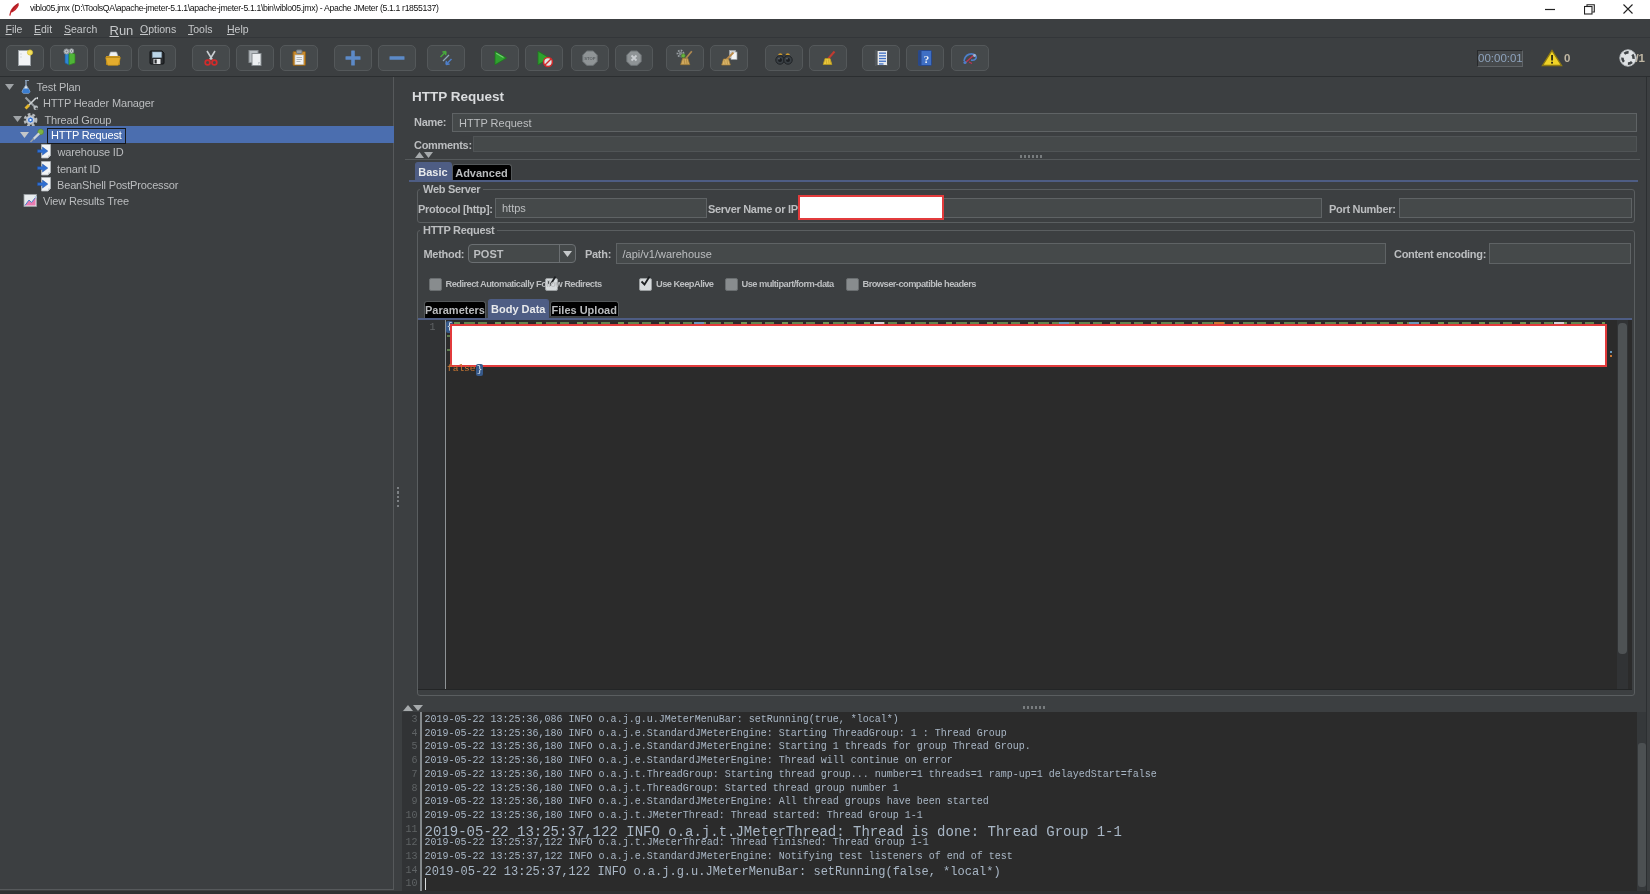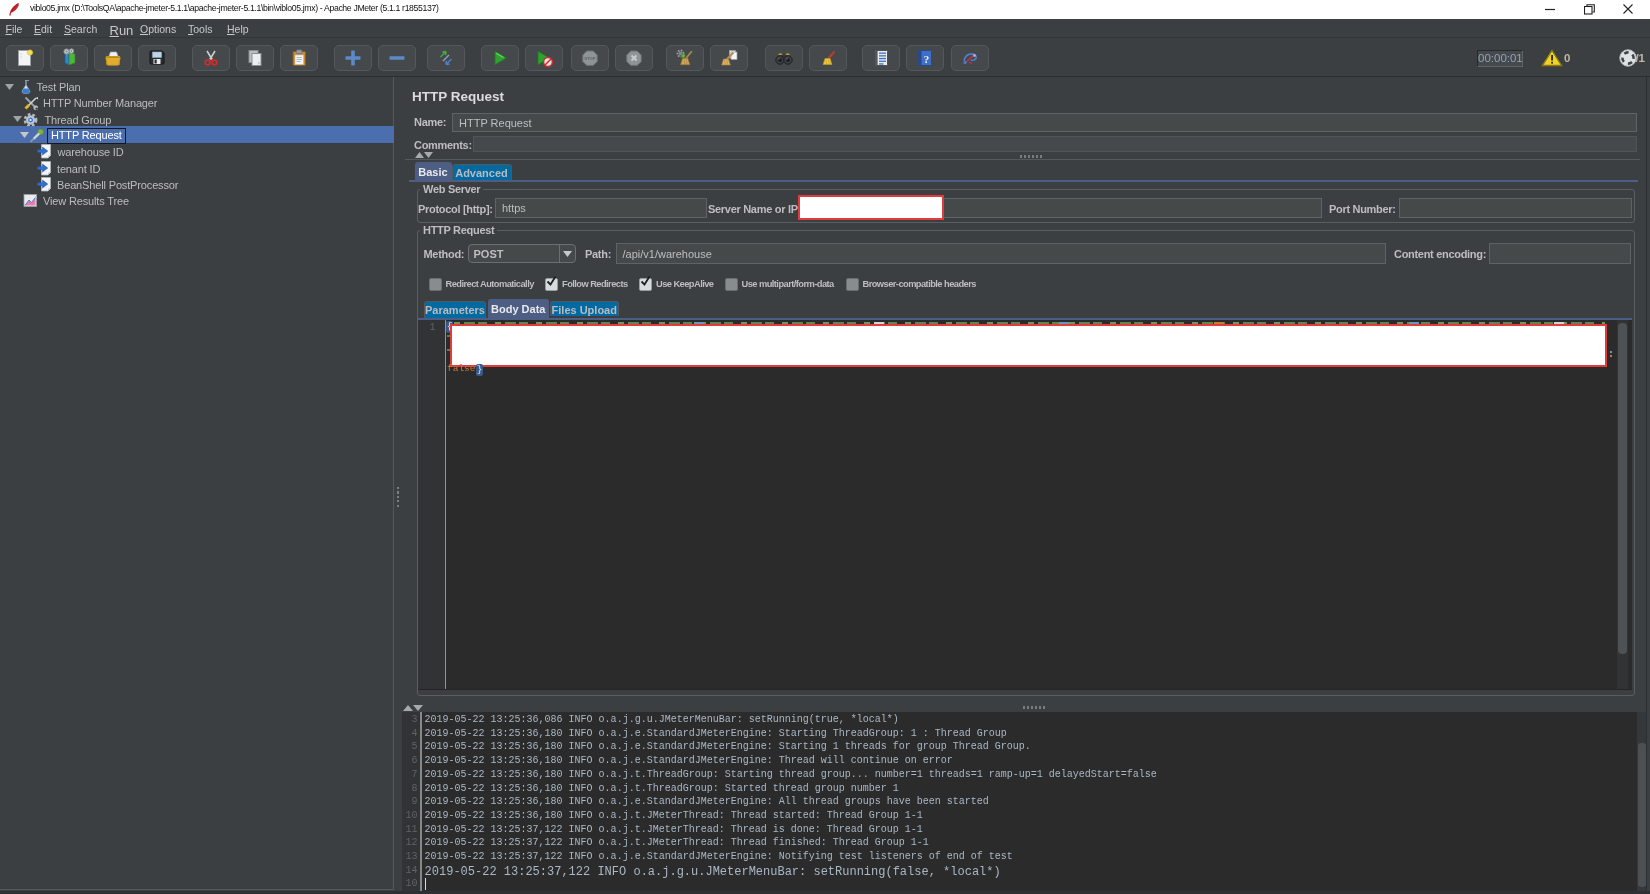--- a/index.html
+++ b/index.html
@@ -2,21 +2,21 @@
 <html><head><meta charset="utf-8">
 <style>
 html,body{margin:0;padding:0;}
 body{width:1650px;height:894px;position:relative;background:#3c3f41;
  font-family:"Liberation Sans",sans-serif;overflow:hidden;}
 .abs{position:absolute;}
 .lbl{font-weight:bold;color:#bcbec0;font-size:11px;line-height:1;letter-spacing:-0.3px;}
 .fld{background:#45494a;border:1px solid #5f6365;box-sizing:border-box;
  color:#bdbfc1;font-size:11px;line-height:18px;padding-left:6px;white-space:nowrap;overflow:hidden;}
 .tab{box-sizing:border-box;font-size:11px;font-weight:bold;text-align:center;
- border:1px solid #54585a;border-bottom:none;border-radius:3px 3px 0 0;background:#0369a1;color:#b9bbbd;}
+ border:1px solid #54585a;border-bottom:none;border-radius:3px 3px 0 0;background:#000000;color:#b9bbbd;}
 .tabsel{background:#4e5d84;color:#e8eaec;border-color:#4e5d84;}
 .cb{box-sizing:border-box;width:13px;height:13px;border-radius:2px;}
 .cbu{background:#888c8e;border:1px solid #6a6e70;}
 .cbc{background:#d7dbdd;border:1px solid #9a9ea0;}
 .cblbl{font-weight:bold;color:#bcbec0;font-size:9.3px;line-height:13px;letter-spacing:-0.55px;}
 .mono{font-family:"Liberation Mono",monospace;}
 .tree{font-size:11px;color:#bbbdbf;white-space:nowrap;letter-spacing:-0.15px;}
 .grip{width:22px;height:3px;background-image:repeating-linear-gradient(90deg,#787c7e 0 2px,transparent 2px 4px);}
 </style></head>
 <body>
@@ -218,21 +218,21 @@
   </svg>
 <div class="abs tree" style="left:36.5px;top:81.0px;">Test Plan</div>
 <svg class="abs" style="left:22.5px;top:95.3px" width="15" height="15" viewBox="0 0 15 15">
     <path d="M2.5 2.5 L12 12" stroke="#9aa0a4" stroke-width="2"></path>
     <circle cx="12.8" cy="12.8" r="2.3" fill="#b9bfc3"></circle>
     <circle cx="13.6" cy="13.6" r="1.2" fill="#3c3f41"></circle>
     <path d="M13 3 L5 11" stroke="#cfd4d7" stroke-width="1.6"></path>
     <path d="M13 3 l1.5 -1 1 1 -1 1.5 z" fill="#dfe3e6"></path>
     <path d="M6 10 L2.5 13.5" stroke="#e3b62a" stroke-width="2.8"></path>
   </svg>
-<div class="abs tree" style="left:43px;top:97.3px;">HTTP Number Manager</div>
+<div class="abs tree" style="left:43px;top:97.3px;">HTTP Header Manager</div>
 <svg class="abs" style="left:12.5px;top:116.1px" width="9" height="6" viewBox="0 0 9 6">
     <path d="M0 0 h9 l-4.5 6 z" fill="#9fa3a6"></path>
   </svg>
 <svg class="abs" style="left:23px;top:111.6px" width="15" height="15" viewBox="0 0 15 15">
     <circle cx="7.5" cy="8" r="5.6" fill="none" stroke="#b6babd" stroke-width="2.6" stroke-dasharray="2.6 2.0"></circle>
     <circle cx="7.5" cy="8" r="4.7" fill="#b6babd"></circle>
     <circle cx="7.5" cy="8" r="3" fill="#2f6fd1" stroke="#e8eaec" stroke-width="0.8"></circle>
     <path d="M6.6 6.6 l2.6 1.4 -2.6 1.4 z" fill="#fff"></path>
   </svg>
 <div class="abs tree" style="left:44.5px;top:113.6px;">Thread Group</div>
@@ -313,21 +313,21 @@
 <div class="abs lbl" style="left:585px;top:248.5px;">Path:</div>
 <div class="abs fld" style="left:615.5px;top:243px;width:770px;height:20.5px;line-height:20px;">/api/v1/warehouse</div>
 <div class="abs lbl" style="left:1394px;top:248.5px;">Content encoding:</div>
 <div class="abs fld" style="left:1489px;top:243px;width:142px;height:20.5px;"></div>
 <div class="abs cb cbu" style="left:428.5px;top:277.8px;"></div>
 <div class="abs cblbl" style="left:445.5px;top:278px;">Redirect Automatically</div>
 <div class="abs cb cbc" style="left:545px;top:277.8px;"></div>
 <svg class="abs" style="left:545px;top:274.5px" width="13" height="13" viewBox="0 0 13 13">
     <path d="M2.5 6.5 L5.5 9.5 L10.5 1.5" fill="none" stroke="#1e2123" stroke-width="1.8"></path>
   </svg>
-<div class="abs cblbl" style="left:562px;top:278px;">Follow Redirects</div>
+<div class="abs cblbl" style="left:536px;top:278px;">Follow Redirects</div>
 <div class="abs cb cbc" style="left:639px;top:277.8px;"></div>
 <svg class="abs" style="left:639px;top:274.5px" width="13" height="13" viewBox="0 0 13 13">
     <path d="M2.5 6.5 L5.5 9.5 L10.5 1.5" fill="none" stroke="#1e2123" stroke-width="1.8"></path>
   </svg>
 <div class="abs cblbl" style="left:656px;top:278px;">Use KeepAlive</div>
 <div class="abs cb cbu" style="left:724.5px;top:277.8px;"></div>
 <div class="abs cblbl" style="left:741.5px;top:278px;">Use multipart/form-data</div>
 <div class="abs cb cbu" style="left:845.5px;top:277.8px;"></div>
 <div class="abs cblbl" style="left:862.5px;top:278px;">Browser-compatible headers</div>
 <div class="abs tab" style="left:424px;top:301px;width:61.5px;height:23px;line-height:16.5px;">Parameters</div>
@@ -377,21 +377,21 @@
 <div class="abs mono" style="left:424.6px;top:755.14px;font-size:10px;color:#a9b7c6;white-space:pre;">2019-05-22 13:25:36,180 INFO o.a.j.e.StandardJMeterEngine: Thread will continue on error</div>
 <div class="abs mono" style="left:402px;top:768.82px;width:15.5px;text-align:right;font-size:10px;color:#5f6365;">7</div>
 <div class="abs mono" style="left:424.6px;top:768.82px;font-size:10px;color:#a9b7c6;white-space:pre;">2019-05-22 13:25:36,180 INFO o.a.j.t.ThreadGroup: Starting thread group... number=1 threads=1 ramp-up=1 delayedStart=false</div>
 <div class="abs mono" style="left:402px;top:782.5px;width:15.5px;text-align:right;font-size:10px;color:#5f6365;">8</div>
 <div class="abs mono" style="left:424.6px;top:782.5px;font-size:10px;color:#a9b7c6;white-space:pre;">2019-05-22 13:25:36,180 INFO o.a.j.t.ThreadGroup: Started thread group number 1</div>
 <div class="abs mono" style="left:402px;top:796.1800000000001px;width:15.5px;text-align:right;font-size:10px;color:#5f6365;">9</div>
 <div class="abs mono" style="left:424.6px;top:796.1800000000001px;font-size:10px;color:#a9b7c6;white-space:pre;">2019-05-22 13:25:36,180 INFO o.a.j.e.StandardJMeterEngine: All thread groups have been started</div>
 <div class="abs mono" style="left:402px;top:809.86px;width:15.5px;text-align:right;font-size:10px;color:#5f6365;">10</div>
 <div class="abs mono" style="left:424.6px;top:809.86px;font-size:10px;color:#a9b7c6;white-space:pre;">2019-05-22 13:25:36,180 INFO o.a.j.t.JMeterThread: Thread started: Thread Group 1-1</div>
 <div class="abs mono" style="left:402px;top:823.54px;width:15.5px;text-align:right;font-size:10px;color:#5f6365;">11</div>
-<div class="abs mono" style="left:424.6px;top:823.54px;font-size:10px;color:#a9b7c6;white-space:pre;text-align:center;">2019-05-22 13:25:37,122 INFO o.a.j.t.JMeterThread: Thread is done: Thread Group 1-1</div>
+<div class="abs mono" style="left:424.6px;top:823.54px;font-size:14px;color:#a9b7c6;white-space:pre;text-align:center;">2019-05-22 13:25:37,122 INFO o.a.j.t.JMeterThread: Thread is done: Thread Group 1-1</div>
 <div class="abs mono" style="left:402px;top:837.22px;width:15.5px;text-align:right;font-size:10px;color:#5f6365;">12</div>
 <div class="abs mono" style="left:424.6px;top:837.22px;font-size:10px;color:#a9b7c6;white-space:pre;">2019-05-22 13:25:37,122 INFO o.a.j.t.JMeterThread: Thread finished: Thread Group 1-1</div>
 <div class="abs mono" style="left:402px;top:850.9000000000001px;width:15.5px;text-align:right;font-size:10px;color:#5f6365;">13</div>
 <div class="abs mono" style="left:424.6px;top:850.9000000000001px;font-size:10px;color:#a9b7c6;white-space:pre;">2019-05-22 13:25:37,122 INFO o.a.j.e.StandardJMeterEngine: Notifying test listeners of end of test</div>
 <div class="abs mono" style="left:402px;top:864.58px;width:15.5px;text-align:right;font-size:10px;color:#5f6365;">14</div>
 <div class="abs mono" style="left:424.6px;top:864.58px;font-size:12px;color:#a9b7c6;white-space:pre;">2019-05-22 13:25:37,122 INFO o.a.j.g.u.JMeterMenuBar: setRunning(false, *local*)</div>
 <div class="abs mono" style="left:402px;top:878.26px;width:15.5px;text-align:right;font-size:10px;color:#5f6365;">10</div>
 <div class="abs" style="left:424.6px;top:877.76px;width:1.2px;height:12px;background:#d8dbdd;"></div>
 <div class="abs" style="left:1637px;top:712px;width:9px;height:179px;background:#35383a;"></div>
 <div class="abs" style="left:1637.5px;top:742.5px;width:8px;height:144px;background:#4c5052;border-radius:3px;"></div>

